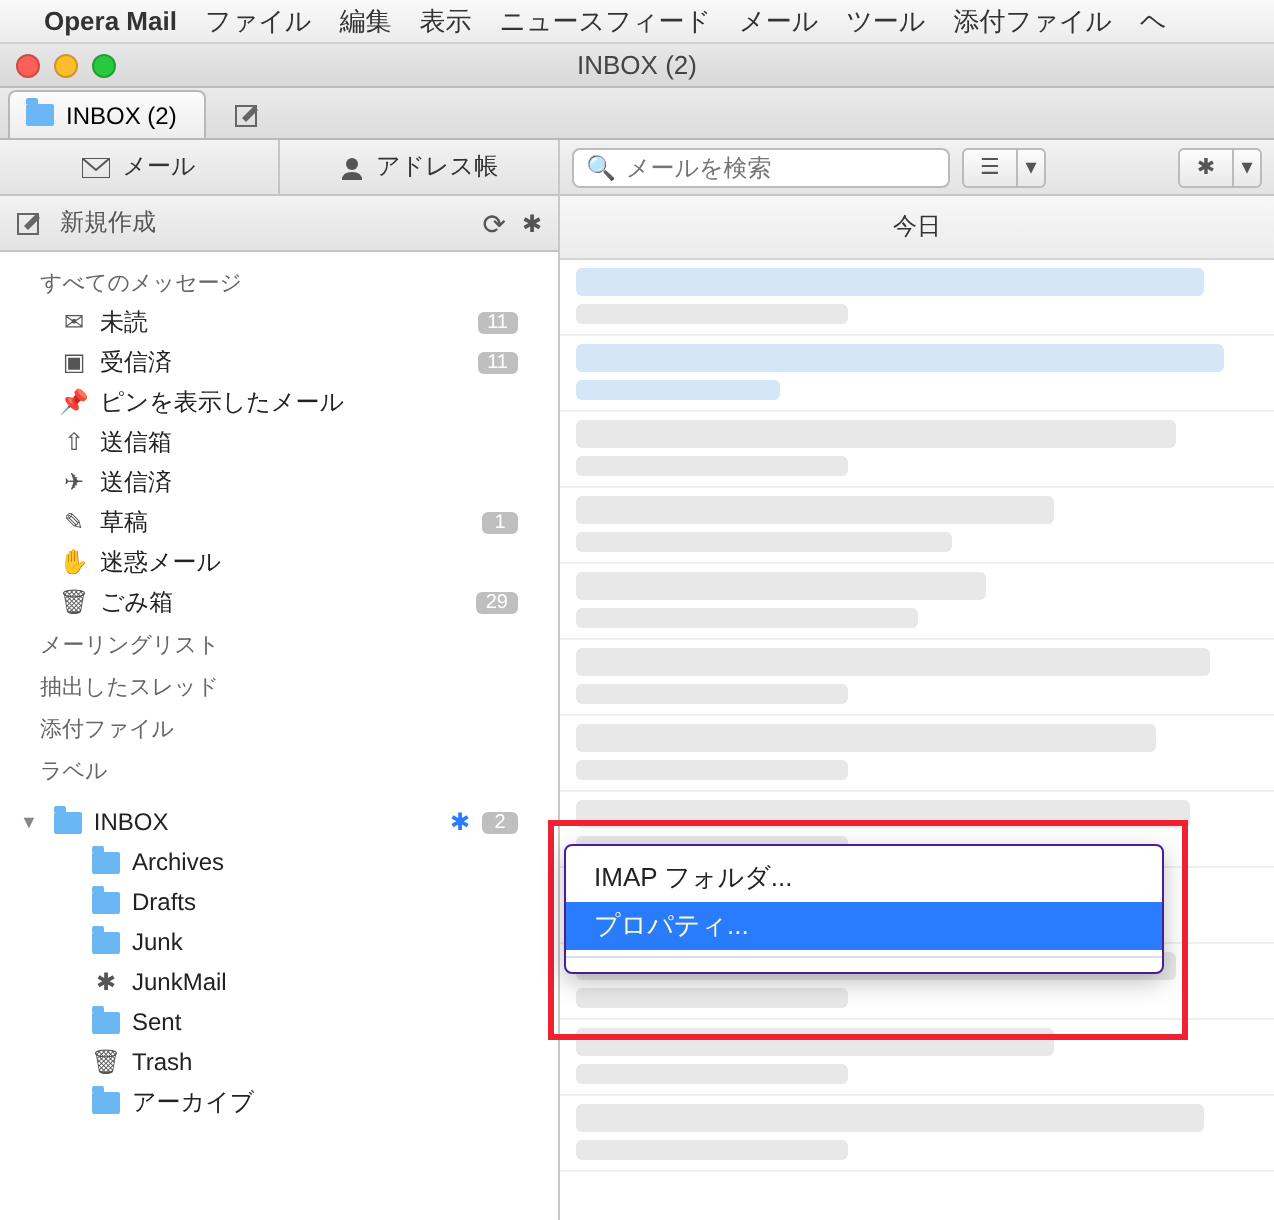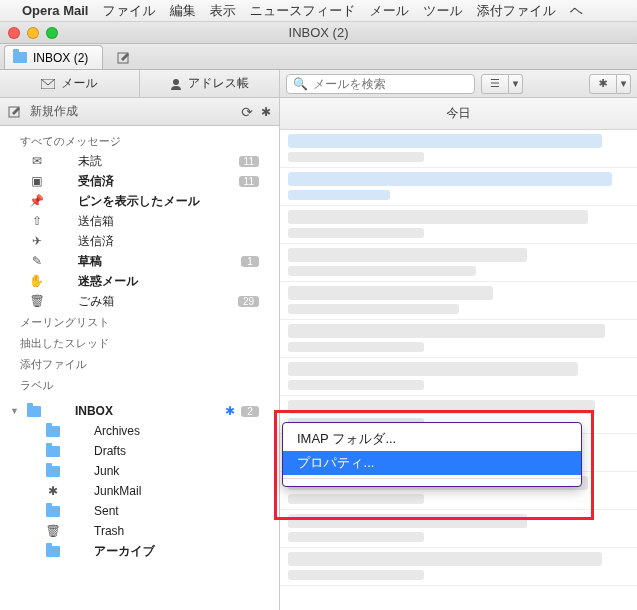--- a/index.html
+++ b/index.html
@@ -24,22 +24,22 @@
 .sb-btn:last-child { border-right:none; }
 .sb-row2 { height: 28px; background: linear-gradient(#f2f2f2,#e3e3e3); border-bottom: 1px solid #c5c5c5; display:flex; align-items:center; padding:0 8px; gap:8px; color:#555; }
 .sb-row2 .label { flex:1; }
 .sb-list { flex:1; overflow:auto; padding: 4px 12px; }
 .sb-h { padding: 4px 8px 2px; font-size: 11px; color:#666; }
 .sb-item { display:flex; align-items:center; gap:6px; padding: 2px 8px 2px 18px; height: 20px; color:#222; }
 .sb-item.sub { padding-left: 34px; }
 .sb-item .ic { width:14px; display:flex; justify-content:center; color:#555; font-size:12px; }
 .folder-blue { width:14px; height:11px; background:#6bb7f5; border-radius:1px; position:relative; }
 .folder-blue::before { content:""; position:absolute; top:-3px; left:0; width:6px; height:3px; background:#6bb7f5; border-radius:1px 1px 0 0; }
-.sb-item .name { flex:1; white-space:nowrap; overflow:hidden;margin-left:28px; }
-.sb-item .bold { font-weight:700; }
+.sb-item .name { flex:1; white-space:nowrap; overflow:hidden; }
+.sb-item .bold { font-weight:400; }
 .badge { background:#bfbfbf; color:#fff; border-radius:3px; font-size:10px; padding:0 5px; min-width:18px; text-align:center; }
 .disc { color:#888; font-size:9px; margin-left:-10px; margin-right:2px; }
 .content { flex:1; display:flex; flex-direction:column; position:relative; background:#fff; }
 .toolbar { height: 28px; background: linear-gradient(#f2f2f2,#e3e3e3); border-bottom: 1px solid #c5c5c5; display:flex; align-items:center; padding:0 6px; gap:6px; }
 .search { flex:1; height:20px; background:#fff; border:1px solid #bbb; border-radius:4px; display:flex; align-items:center; padding:0 6px; gap:5px; color:#888; font-size:12px; }
 .search input { border:none; outline:none; flex:1; font-size:12px; color:#333; background:transparent; }
 .tb-btn { width:28px; height:20px; background:linear-gradient(#fcfcfc,#e8e8e8); border:1px solid #bbb; border-radius:3px; display:flex; align-items:center; justify-content:center; color:#555; font-size:11px; }
 .tb-split { display:flex; }
 .tb-split .tb-btn:first-child{border-radius:3px 0 0 3px}
 .tb-split .tb-btn:last-child{border-radius:0 3px 3px 0; border-left:none; width:14px}

